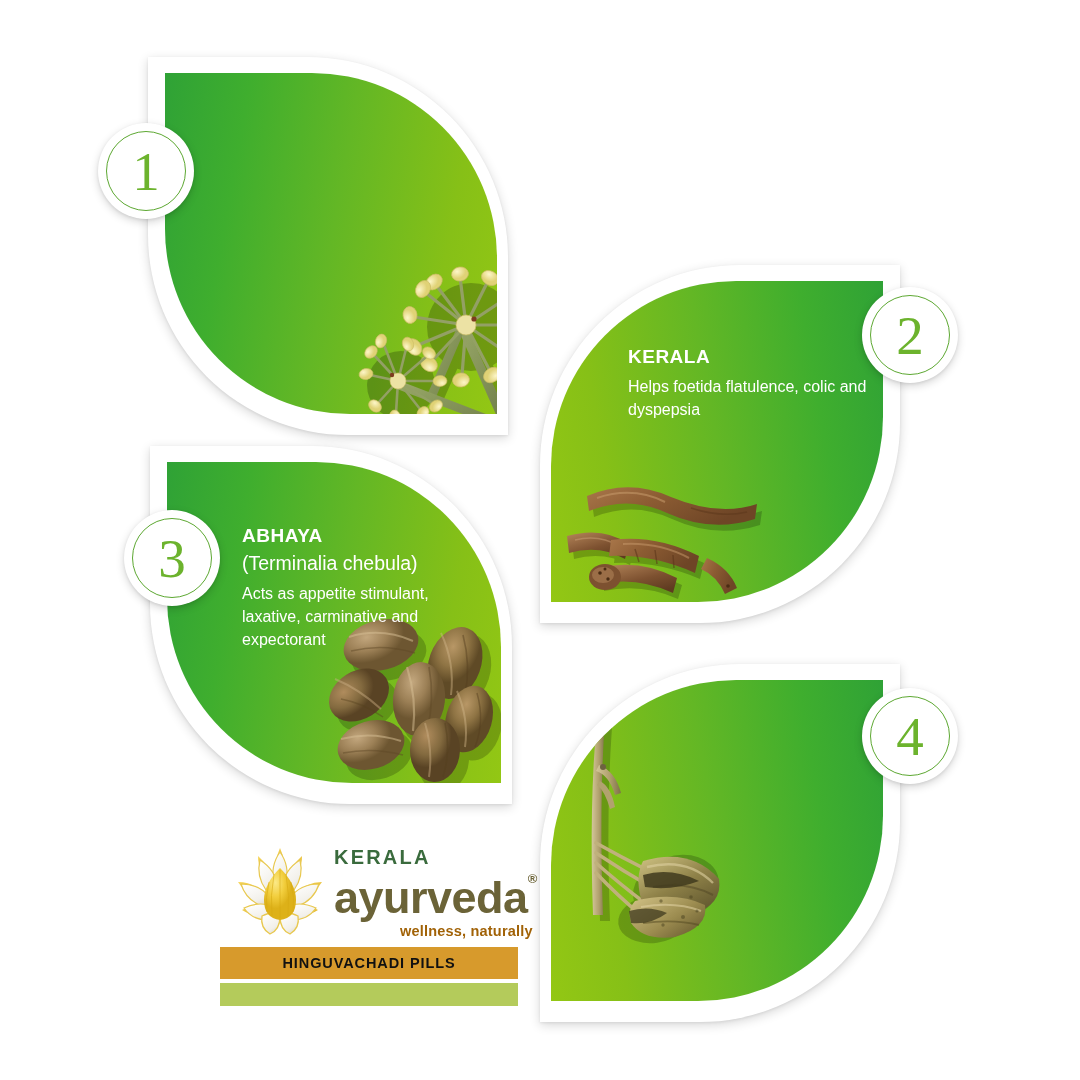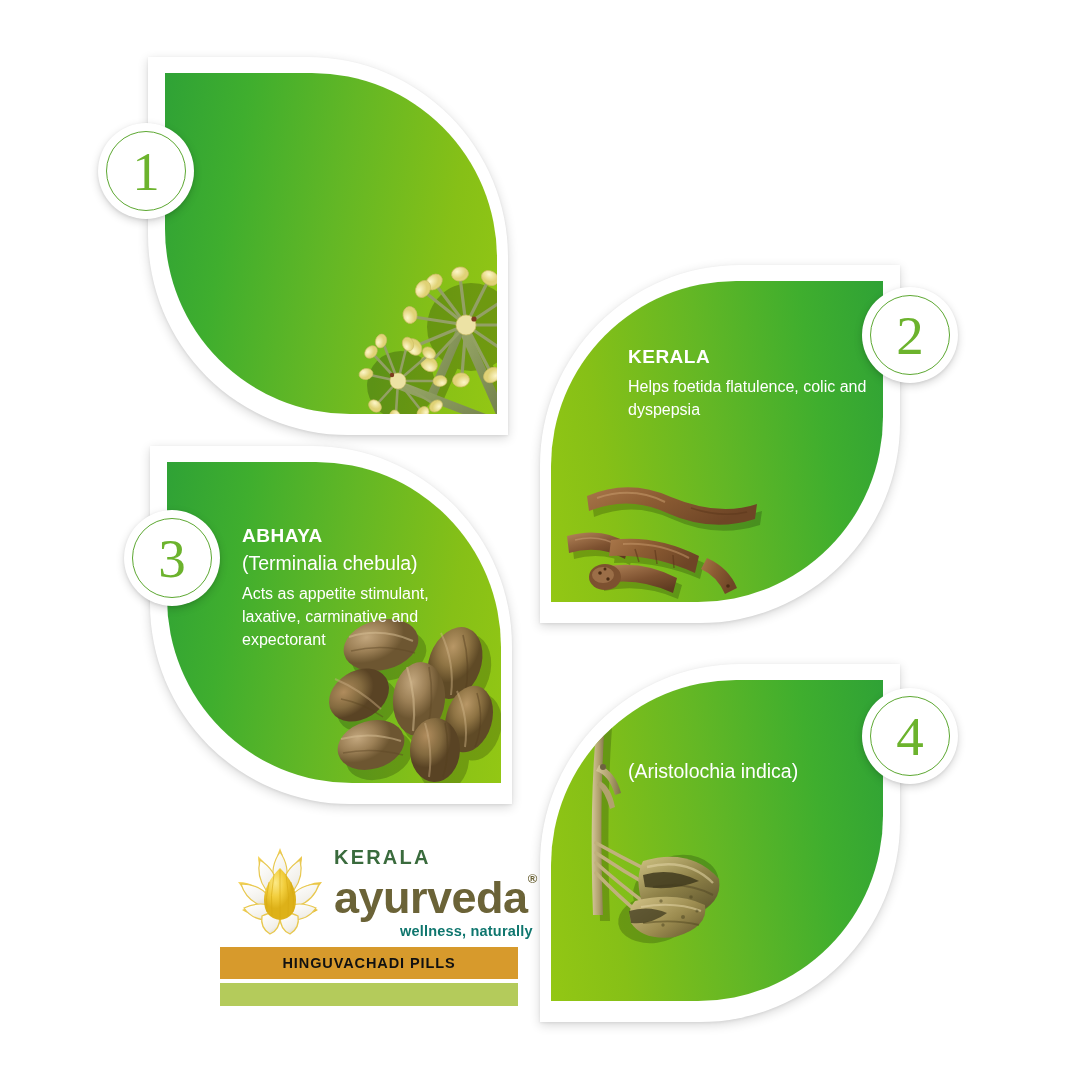--- a/index.html
+++ b/index.html
@@ -154,21 +154,21 @@
     font-size: 13px;
     vertical-align: super;
     position: relative;
     top: -14px;
     left: 0px;
     color: #6b6337;
   }
   .word-tagline {
     font-size: 14.5px;
     font-weight: bold;
-    color: #0f766e;
+    color: #a16207;
     margin-top: 2px;
     letter-spacing: 0.2px;
     text-align: right;
     padding-right: 4px;
   }
   #banner-orange {
     margin-top: 7px;
     height: 32px;
     background: #d79a2c;
     display: flex;
@@ -475,21 +475,20 @@
             <circle cx="128" cy="182" r="1.8"></circle>
           <circle cx="98" cy="186" r="1.7"></circle>
             <circle cx="120" cy="202" r="2"></circle>
           <circle cx="100" cy="210" r="1.7"></circle>
             <circle cx="134" cy="196" r="1.6"></circle>
         </g>
       </svg>
     </div>
 
     <div class="card-text" style="left:88px; top:93px; width:254px;">
-      <div class="herb-sci">(Aristolochia indica)</div>
     </div>
 
     <div class="badge" style="left:322px; top:24px;">
       <div class="ring"></div>
       <div class="num">4</div>
     </div>
   </div>
 
   <div id="logo-block">
     <div class="logo-row">

